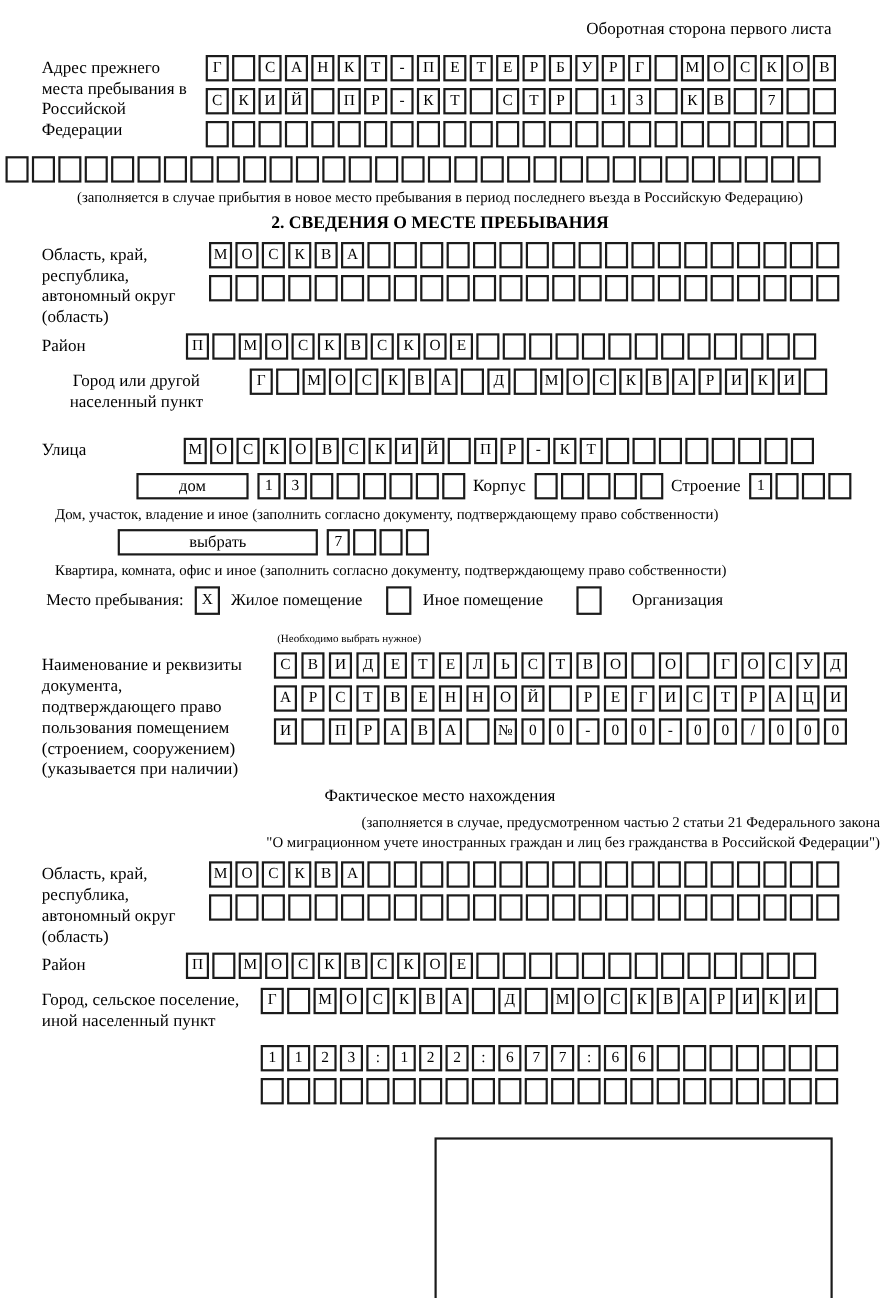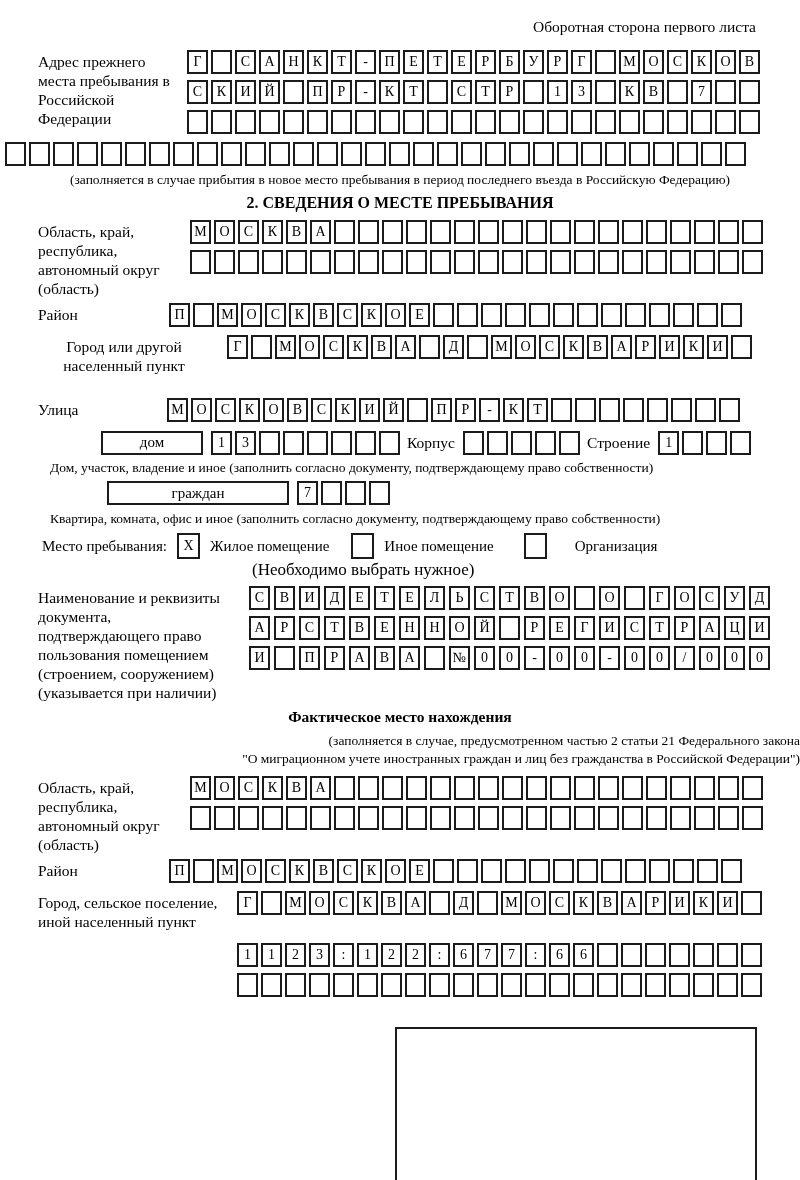--- a/index.html
+++ b/index.html
@@ -9,29 +9,29 @@
   section{position:relative;margin:0 0 4px 0;padding-left:12px;}
   .lbl{position:absolute;left:38px;top:2px;line-height:19px;font-size:15.5px;}
   .cellrow{display:flex;margin-bottom:5px;height:25px;}
   .cell{flex:none;display:inline-flex;align-items:center;justify-content:center;
         width:17px;height:20px;border:2px solid #1b1b1b;margin-right:3px;
         font-size:14px;line-height:1;}
   .wide .cell{margin-right:4px;}
   .caption{font-size:13.5px;text-align:center;margin:1px 0 6px 0;}
   .caption-left{font-size:13.5px;margin:0 0 5px 38px;}
   .sec-title{text-align:center;font-weight:bold;font-size:16px;margin:6px 0 8px 0;}
-  .subtitle{text-align:center;font-weight:bold;font-size:15.5px;margin:10px 0 6px 0;}
+  .subtitle{text-align:center;font-weight:normal;font-size:15.5px;margin:10px 0 6px 0;}
   .note2{font-size:13.5px;text-align:right;line-height:18px;margin-bottom:8px;}
   .labelbox{flex:none;display:inline-flex;align-items:center;justify-content:center;
         height:20px;border:2px solid #1b1b1b;font-size:15px;margin-right:8px;}
   .inlinelbl{flex:none;font-size:15.5px;margin:0 8px 0 4px;line-height:24px;}
   .cb{flex:none;display:inline-flex;align-items:center;justify-content:center;
       width:19px;height:22px;border:2px solid #1b1b1b;font-size:14px;margin:0 10px;}
   .stayrow{display:flex;align-items:center;margin:4px 0 0 30px;height:28px;}
-  .staynote{font-size:17px;margin:0 0 6px 240px;}
+  .staynote{font-size:10px;margin:16px 0 6px 240px;}
   .markbox{width:358px;height:176px;border:2px solid #1b1b1b;margin-left:395px;}
   .mt2{margin-top:2px;} 
 </style>
 </head>
 <body>
 
 <div class="hdr">Оборотная сторона первого листа</div>
 
 <section style="min-height:88px;margin-top:14px;">
   <div class="lbl" style="width:142px;">Адрес прежнего места пребывания в Российской Федерации</div>
@@ -293,21 +293,21 @@
       <span class="cell"></span>
       <span class="cell"></span>
       <span class="cell"></span>
       <span class="cell"></span>
       <span class="cell"></span>
       <span class="cell"></span>
     </div>
 </section>
 
 <section>
-  <div class="cellrow" style="margin-left:89px;align-items:center;">
+  <div class="cellrow" style="margin-left:112px;">
     <span class="labelbox" style="width:98px;">дом</span>
     <span style="display:inline-flex;">
         <span class="cell">1</span>
         <span class="cell">3</span>
         <span class="cell"></span>
         <span class="cell"></span>
         <span class="cell"></span>
         <span class="cell"></span>
         <span class="cell"></span>
         <span class="cell"></span>
@@ -326,21 +326,21 @@
         <span class="cell"></span>
         <span class="cell"></span>
         <span class="cell"></span>
       </span>
   </div>
   <div class="caption-left">Дом, участок, владение и иное (заполнить согласно документу, подтверждающему право собственности)</div>
 </section>
 
 <section>
   <div class="cellrow" style="margin-left:95px;">
-    <span class="labelbox" style="width:178px;">граждан</span>
+    <span class="labelbox" style="width:178px;">выбрать</span>
     <span style="display:inline-flex;">
         <span class="cell">7</span>
         <span class="cell"></span>
         <span class="cell"></span>
         <span class="cell"></span>
       </span>
   </div>
   <div class="caption-left">Квартира, комната, офис и иное (заполнить согласно документу, подтверждающему право собственности)</div>
 </section>
 

